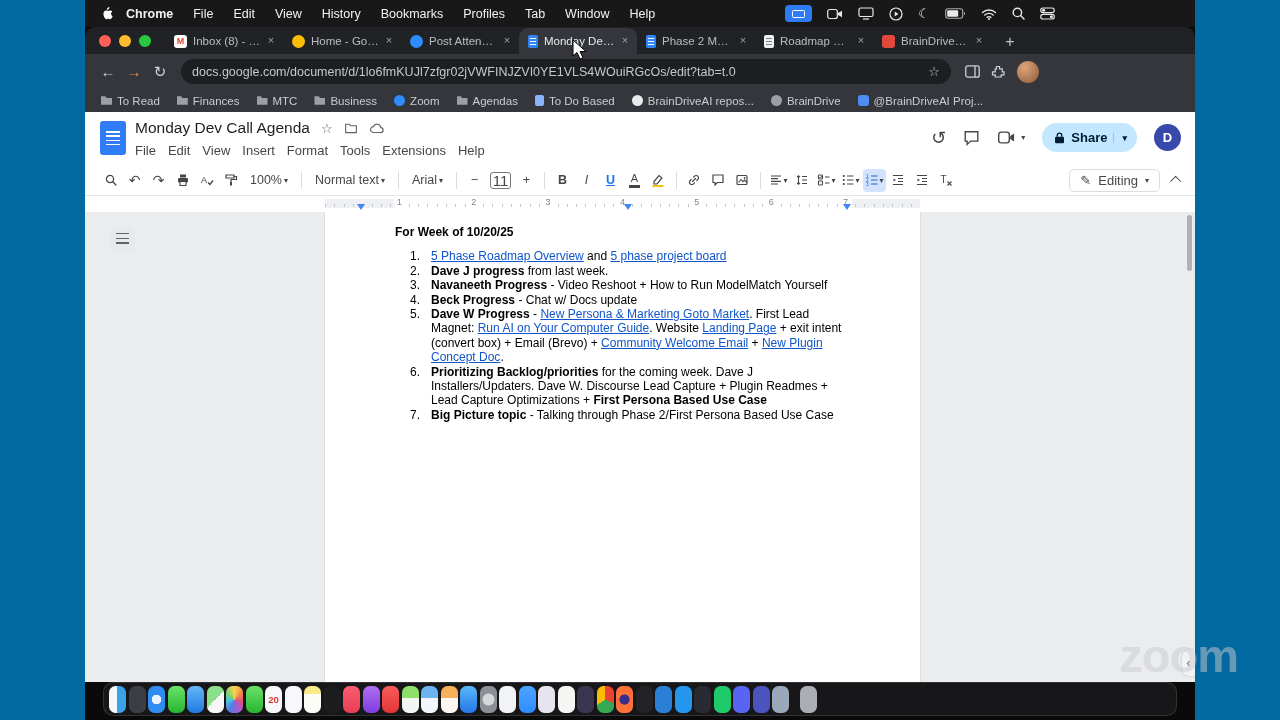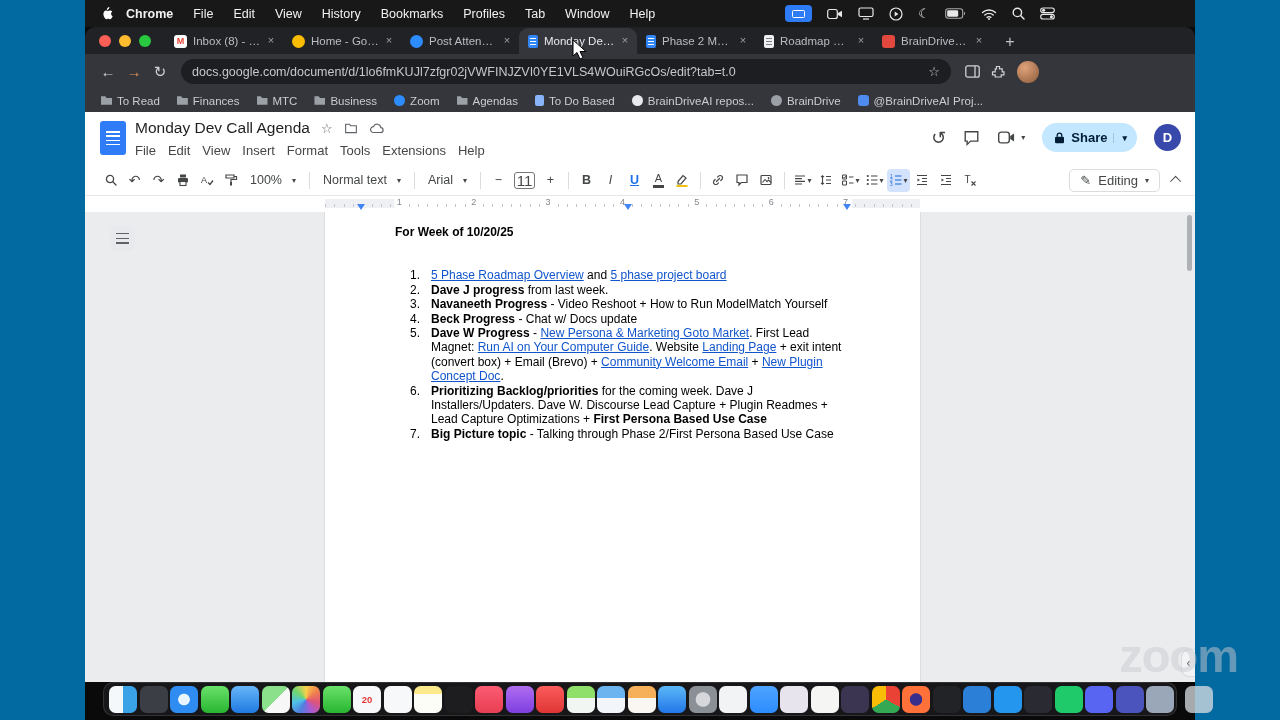--- a/index.html
+++ b/index.html
@@ -72,21 +72,21 @@
   .hist{font-size:18px;color:#444746}
   .sharepill{height:29px;background:#c2e7ff;border-radius:15px;display:flex;align-items:center;padding:0 2px 0 12px;color:#001d35;font-size:13px;font-weight:700}
   .sharepill .lockic{margin-right:6px;display:flex}
   .sharecaret{padding:0 8px;margin-left:6px;border-left:1px solid #9fc4e0;font-size:9px}
   .davatar{width:27px;height:27px;border-radius:50%;background:#3949ab;color:#fff;font-size:13px;display:flex;align-items:center;justify-content:center;font-weight:700}
 
   .dtoolbar{height:31px;border-bottom:1px solid #e4e6e8;display:flex;align-items:center;padding-left:14px;gap:1px;color:#444746;position:relative}
   .ticn{min-width:23px;height:23px;display:flex;align-items:center;justify-content:center;border-radius:4px;font-size:12.5px}
   .ticn svg{display:block}
   .tsep{width:1px;height:17px;background:#dadce0;margin:0 5px}
-  .tselect{display:flex;align-items:center;gap:10px;padding:0 7px;font-size:12.5px;height:23px;border-radius:4px}
+  .tselect{display:flex;align-items:center;gap:2px;padding:0 7px;font-size:12.5px;height:23px;border-radius:4px}
   .caret{font-size:8px;color:#444746}
   .sizebox{width:21px;height:17px;border:1px solid #747775;border-radius:3px;display:flex;align-items:center;justify-content:center;font-size:15px;margin:0 3px}
   .tbold{font-weight:700}
   .tital{font-style:italic}
   .tund{text-decoration:underline;color:#1a73e8;font-weight:700}
   .tcolorA{display:flex;flex-direction:column;align-items:center;line-height:1}
   .tcolorA .a{font-size:11px}
   .tcolorA .bar{width:11px;height:3px;background:#444746;margin-top:1px}
   .active-ic{background:#d3e3fd}
   .dedit{margin-left:auto;display:flex;align-items:center;gap:7px;padding:3px 10px;font-size:13px;border:1px solid #dadce0;border-radius:5px}
@@ -95,34 +95,34 @@
   .druler{height:15px;position:relative;background:#fff}
   .ruler-page{position:absolute;left:240px;width:595px;top:0;height:100%;background:#fff}
   .ruler-page::after{content:"";position:absolute;left:0;right:0;top:8px;height:3px;background:repeating-linear-gradient(to right,#c2c6cb 0 1px,transparent 1px 9.3px)}
   .mzone{position:absolute;top:3px;bottom:3px;background:#eef0f3}
   .rnum{position:absolute;top:1px;transform:translateX(-50%);font-size:9px;color:#80868b;z-index:2;background:#fff;padding:0 2px}
   .mk{position:absolute;top:8px;width:0;height:0;border:4px solid transparent;border-top:6px solid #4285f4;z-index:3}
 
   .dcanvas{position:absolute;left:0;right:0;top:100px;bottom:0;background:#ebecee;overflow:hidden}
   .page{position:absolute;left:240px;top:0;width:595px;height:100%;background:#fff;box-shadow:0 0 0 0.7px #d7d9db}
   .pagecontent{padding:13px 68px 0 70px;font-size:12px;line-height:14.4px;color:#000}
-  .heading{font-weight:700;margin-bottom:29px}
+  .heading{font-weight:700;margin-bottom:10px}
   .dli{display:flex}
   .dnum{width:25px;text-align:right;margin-right:11px;flex:none}
   .dbody{flex:1}
   .dlink{color:#1155cc;text-decoration:underline;cursor:pointer}
   .dbold{font-weight:700}
   .sidebtn{position:absolute;left:25px;top:14px;width:25px;height:25px;border-radius:6px;background:#e7e9ec;display:flex;align-items:center;justify-content:center}
   .sidebtn .lines{width:13px;height:11px;background:repeating-linear-gradient(#5f6368 0 1.4px,transparent 1.4px 4.6px)}
   .vscroll{position:absolute;right:3px;top:3px;width:5px;height:56px;border-radius:3px;background:#aeb1b6}
   .panelchev{position:absolute;right:0;top:438px;width:13px;height:26px;background:#f1f3f4;border-radius:7px 0 0 7px;color:#5f6368;font-size:12px;display:flex;align-items:center;justify-content:center;box-shadow:0 0 2px rgba(0,0,0,.25)}
 
   
   .dock{position:absolute;left:18px;bottom:4px;width:1074px;height:34px;background:rgba(32,32,36,.62);border:1px solid rgba(255,255,255,.12);border-radius:10px;display:flex;align-items:center;gap:2.5px;padding:0 5px;z-index:20}
-  .dapp{width:28px;height:27px;border-radius:6.5px;flex:none;position:relative}
+  .dapp{width:17px;height:27px;border-radius:6.5px;flex:none;position:relative}
   .dapp.trash{margin-left:8px}
   .dbadge{position:absolute;inset:0;display:flex;align-items:center;justify-content:center;font-size:9.5px;font-weight:700;color:#e33535}
 
   
   .webcam{position:absolute;left:1063px;top:0;width:217px;height:127px;background:linear-gradient(115deg,#565b60 0%,#3c4045 45%,#26282b 100%);overflow:hidden;z-index:40}
   .wc-body{position:absolute;left:52px;bottom:-10px;width:175px;height:58px;background:#17181b;border-radius:30px 30px 0 0}
   .wc-head{position:absolute;left:100px;top:7px;width:70px;height:86px;background:#c49579;border-radius:36px 36px 30px 30px;overflow:hidden}
   .wc-hair{position:absolute;left:0;right:0;top:0;height:22px;background:#c4bfb7}
   .wc-glasses{position:absolute;left:104px;top:47px;display:flex;align-items:center}
   .lens{width:25px;height:18px;border:2.5px solid #24282c;border-radius:6px;background:rgba(255,255,255,.07)}

